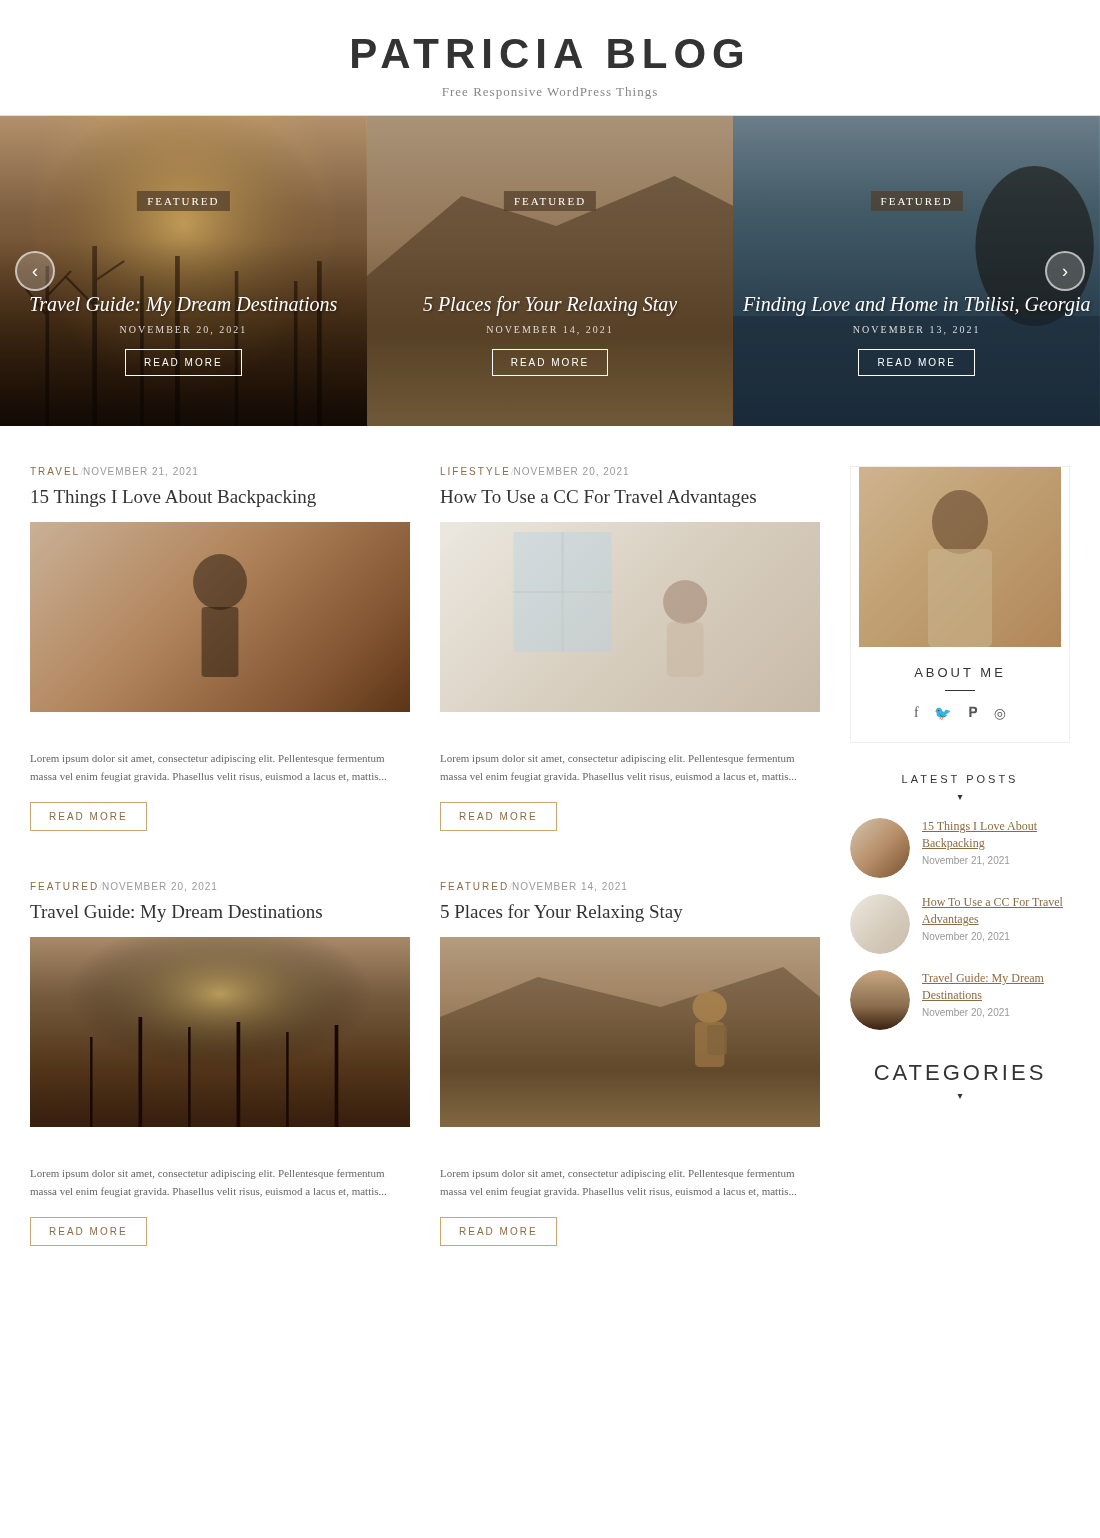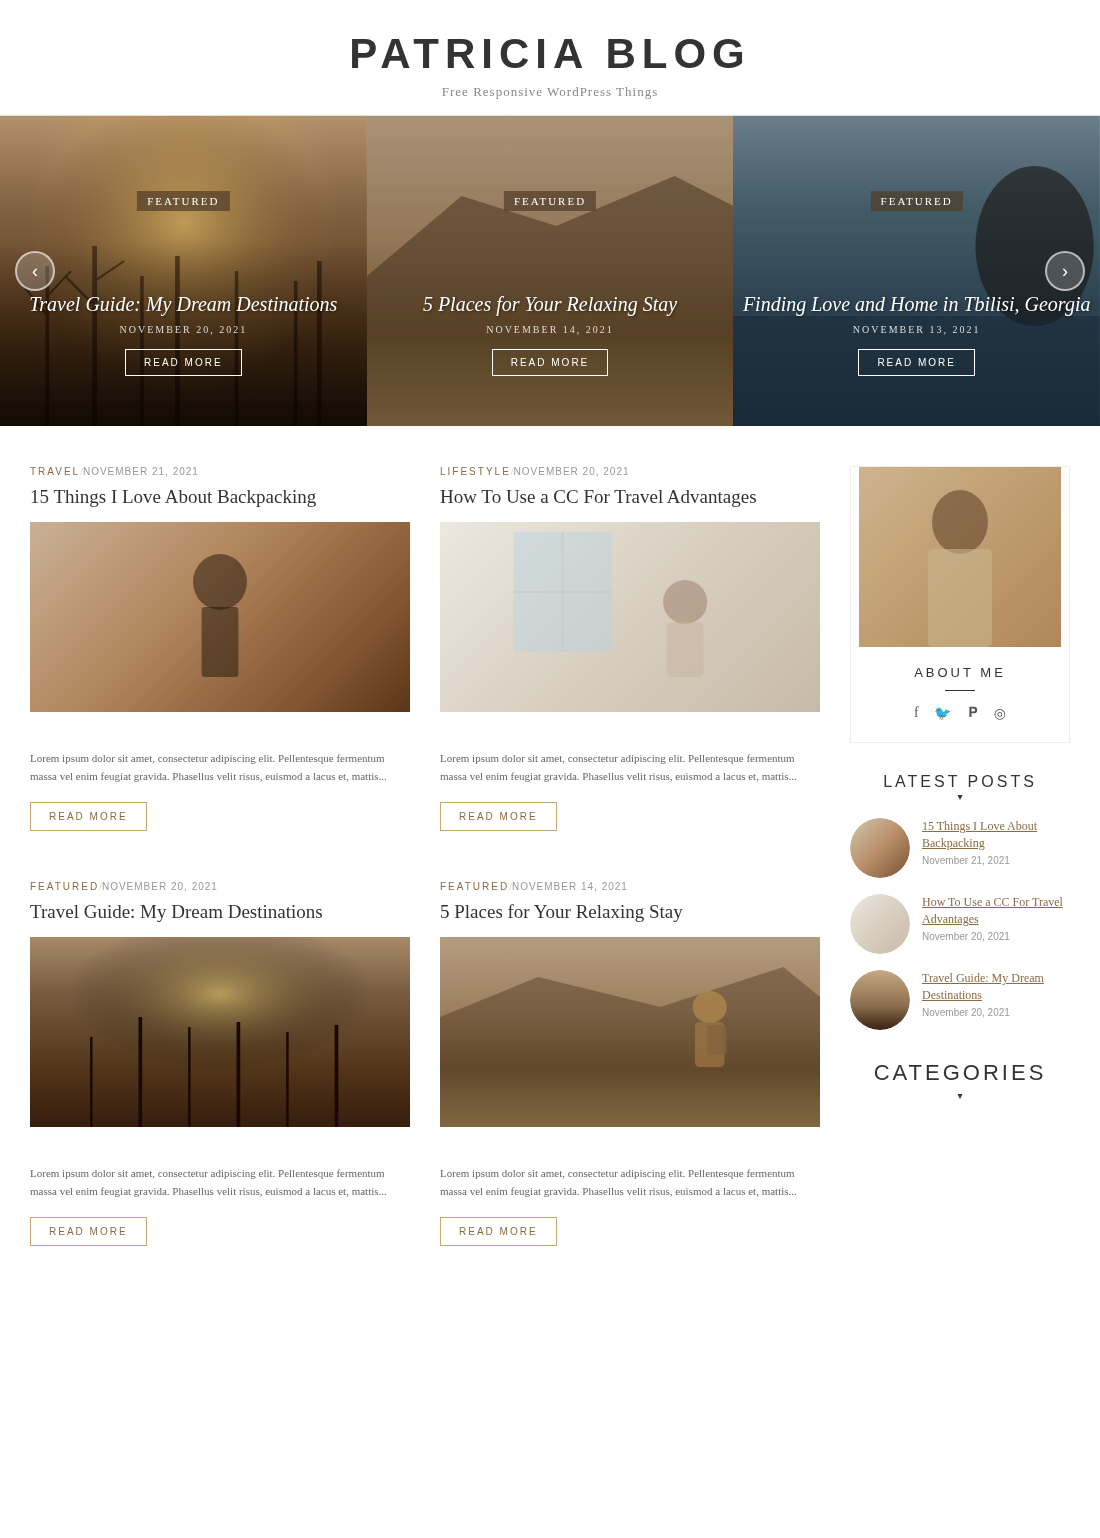--- a/index.html
+++ b/index.html
@@ -50,21 +50,21 @@
     
     .sidebar-about { border: 1px solid #eee; padding: 0 8px 20px; margin-bottom: 30px; text-align: center; }
     .about-photo { width: 100%; height: 180px; overflow: hidden; }
     .about-title { font-size: 13px; letter-spacing: 3px; text-transform: uppercase; color: #333; margin: 18px 0 10px; font-family: Arial, sans-serif; }
     .about-divider { width: 30px; height: 1px; background: #333; margin: 0 auto 12px; }
     .about-text { font-size: 12px; color: #666; line-height: 1.7; padding: 0 18px; }
     .about-social { display: flex; justify-content: center; gap: 16px; margin-top: 14px; }
     .social-icon { font-size: 14px; color: #555; cursor: pointer; }
 
     .sidebar-latest { margin-bottom: 30px; }
-    .sidebar-section-title { font-size: 16px; letter-spacing: 3px; text-transform: uppercase; color: #333; text-align: center; font-family: Arial, sans-serif; }
+    .sidebar-section-title { font-size: 11px; letter-spacing: 3px; text-transform: uppercase; color: #333; text-align: center; font-family: Arial, sans-serif; margin-bottom: 6px; }
     .sidebar-title-arrow { text-align: center; color: #333; font-size: 10px; margin-bottom: 16px; }
     .latest-post-item { display: flex; gap: 12px; align-items: flex-start; margin-bottom: 16px; }
     .latest-post-thumb { width: 60px; height: 60px; border-radius: 50%; overflow: hidden; flex-shrink: 0; }
     .latest-post-info { flex: 1; }
     .latest-post-title { font-size: 12px; color: #8b6b42; line-height: 1.4; margin-bottom: 3px; text-decoration: underline; cursor: pointer; }
     .latest-post-date { font-size: 10px; color: #999; font-family: Arial, sans-serif; }
 
     .sidebar-categories { }
     .categories-title { font-size: 22px; letter-spacing: 3px; text-transform: uppercase; color: #333; text-align: center; font-family: Arial, sans-serif; font-weight: 300; }
     .categories-arrow { text-align: center; color: #333; font-size: 10px; margin-top: 4px; }

